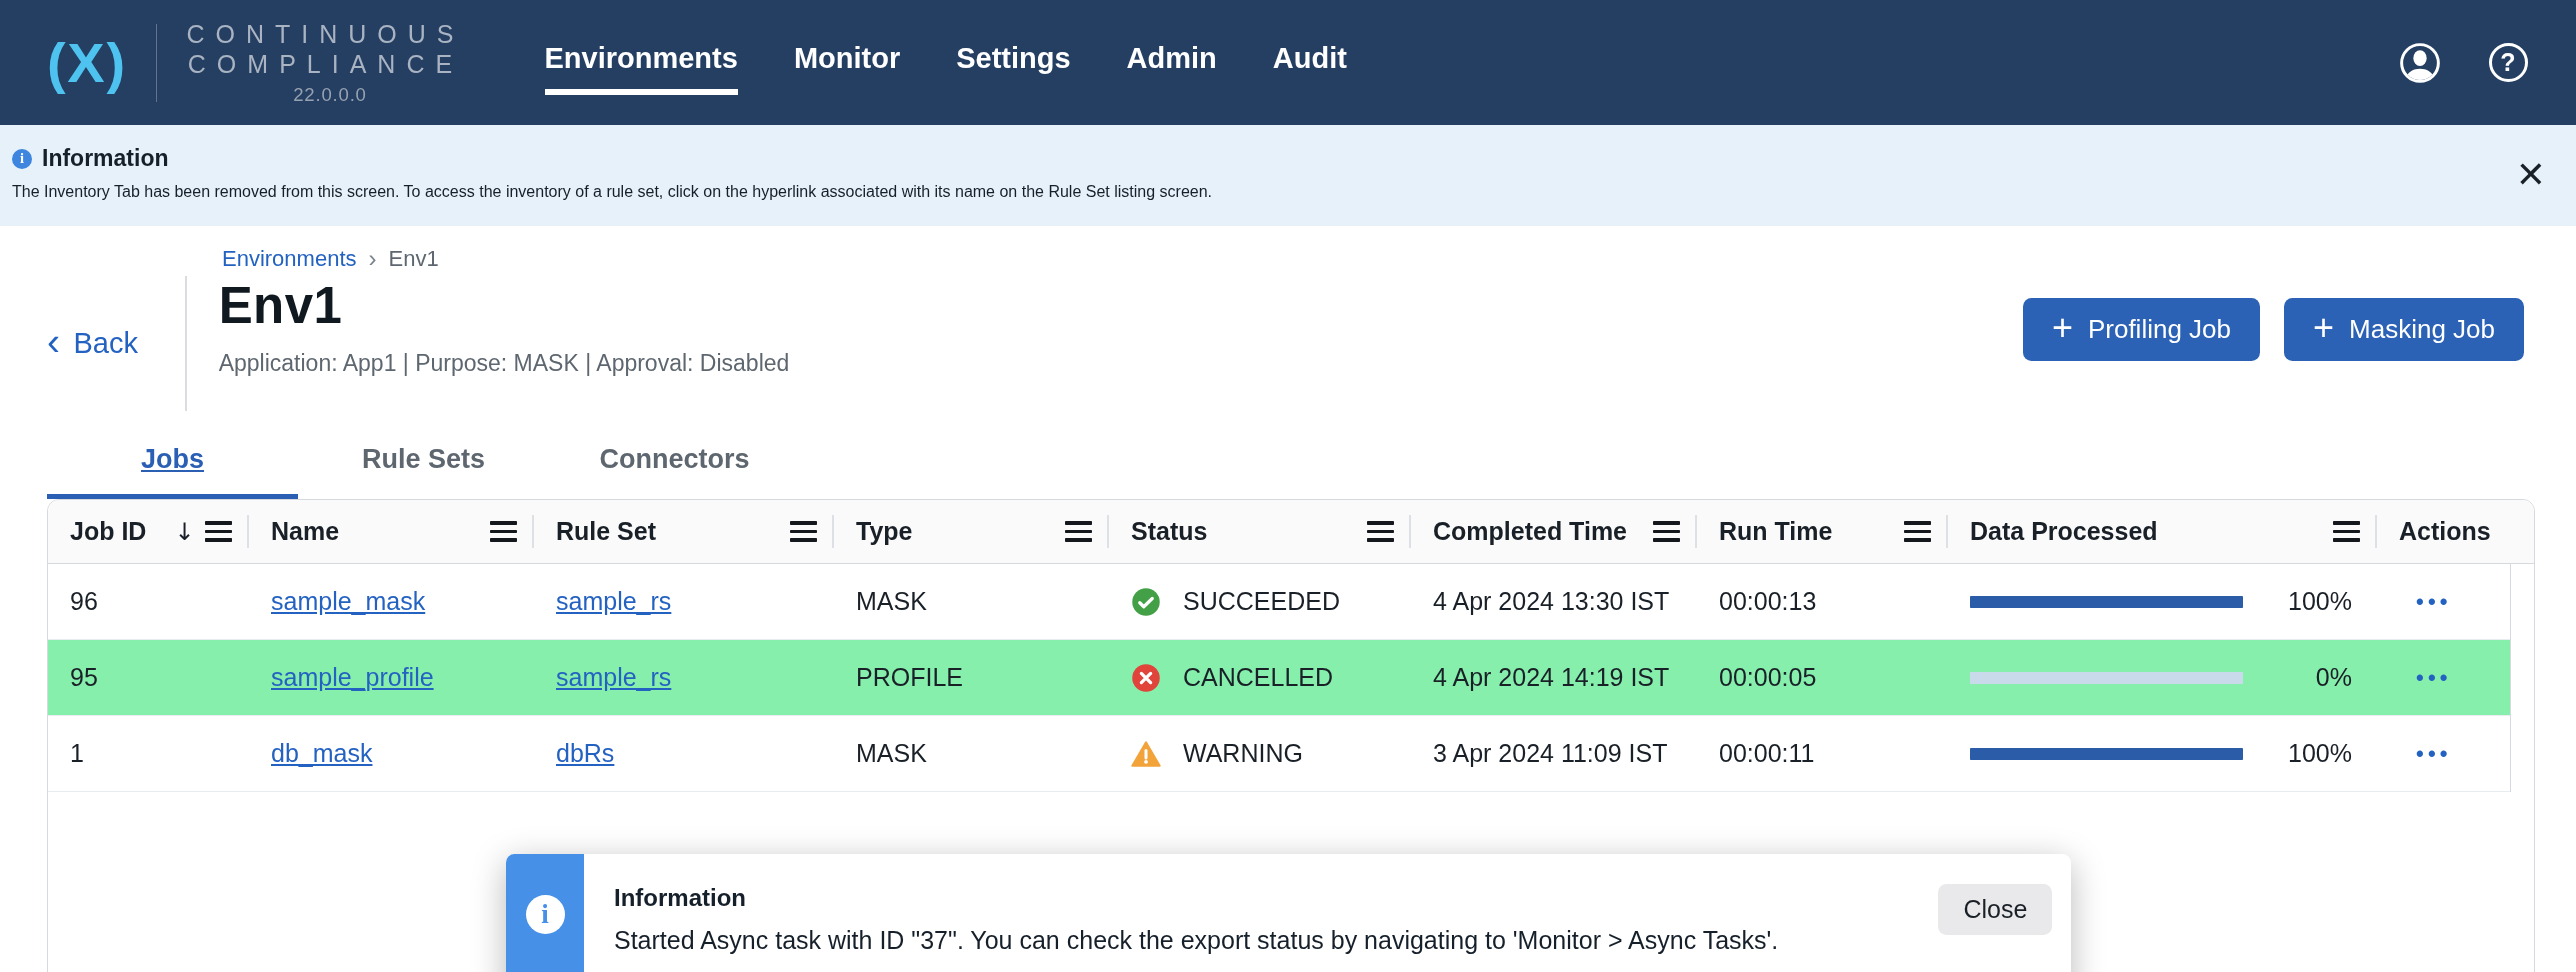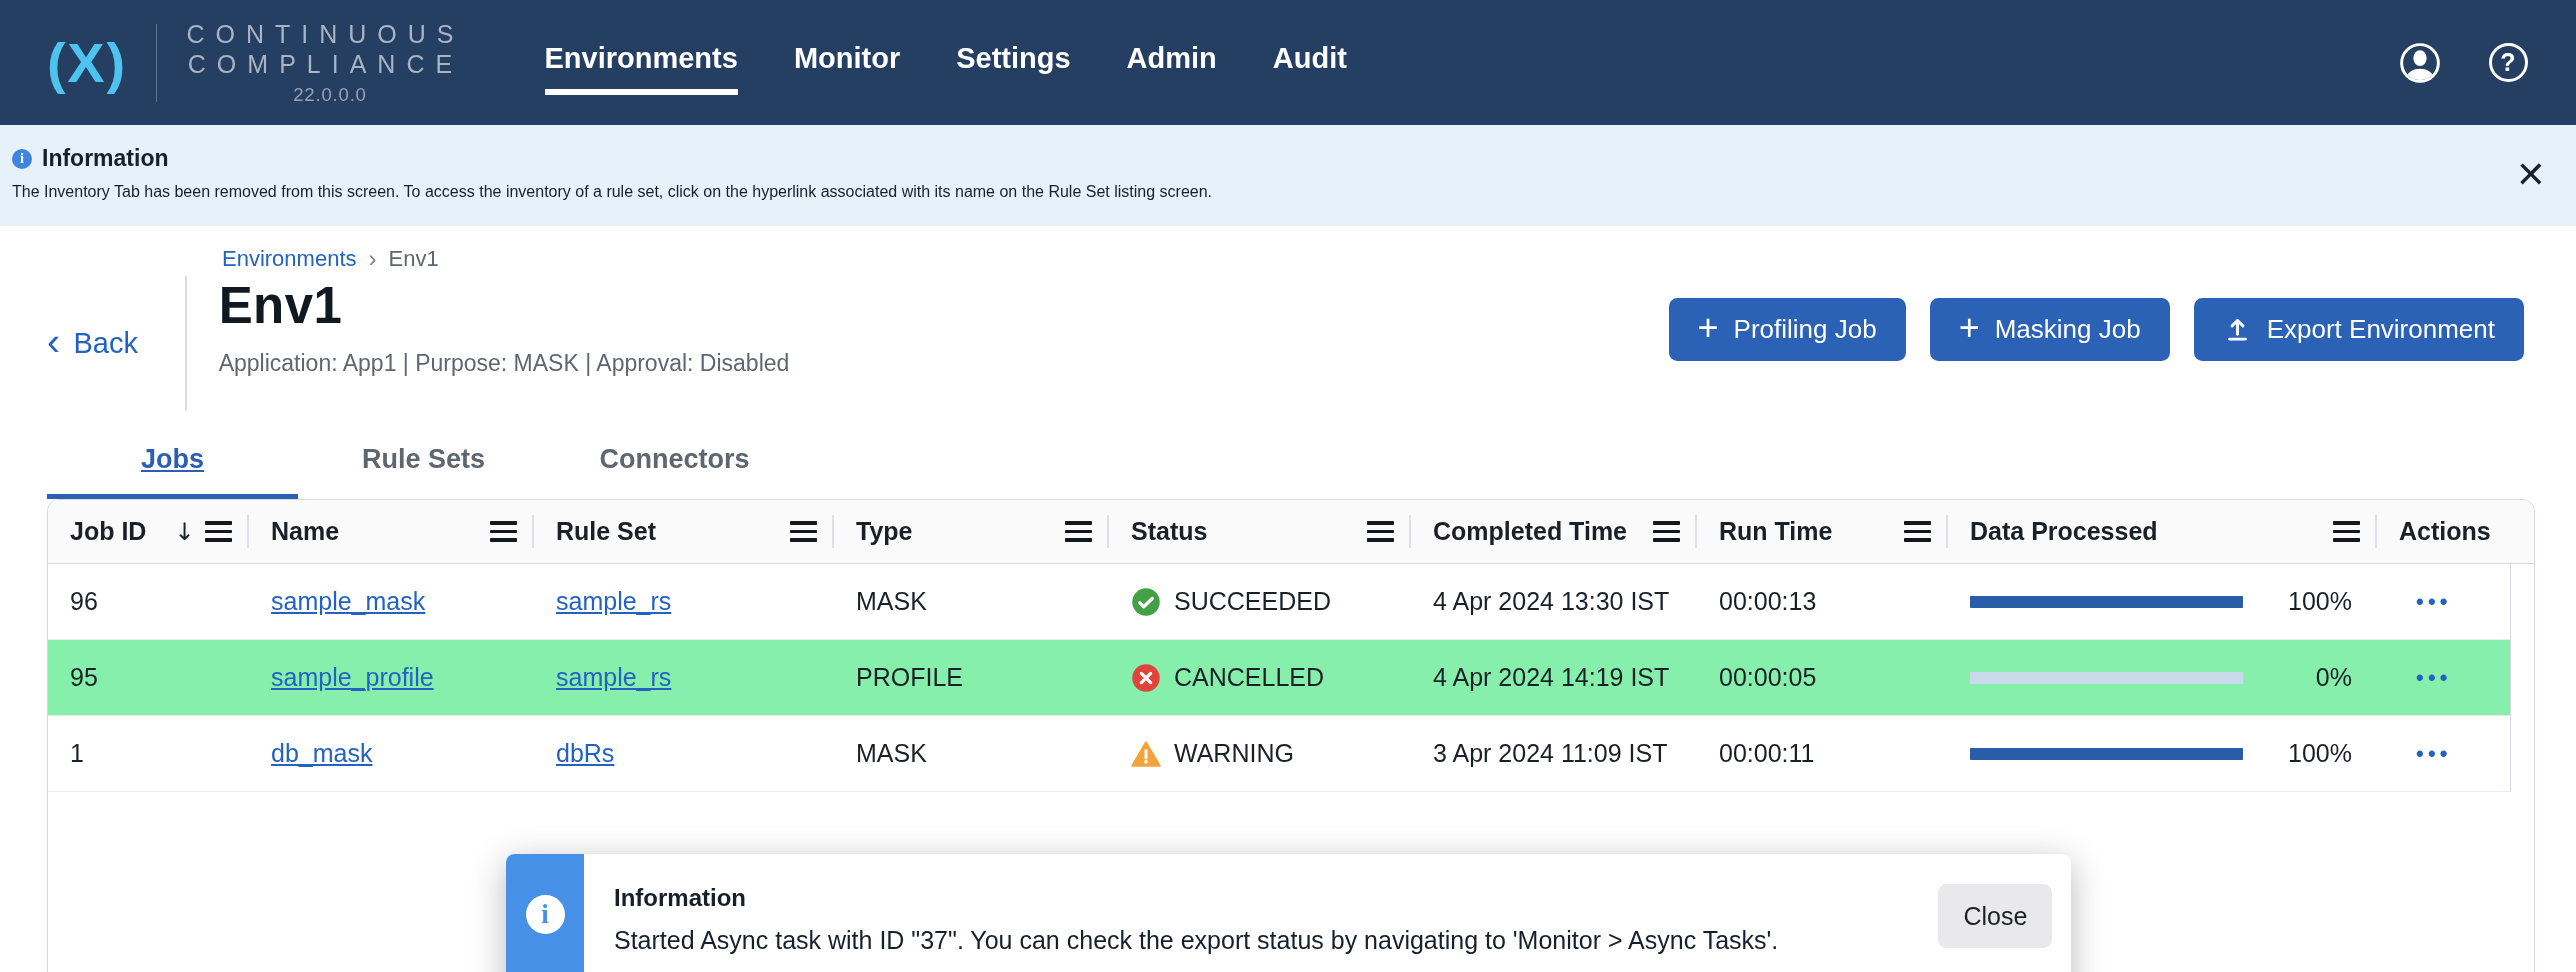--- a/index.html
+++ b/index.html
@@ -71,40 +71,40 @@
   .sort-arrow { font-size:24px; font-weight:normal; color:#1A2027; font-family:"DejaVu Sans",sans-serif; }
   .menu-icon { width:27px; height:21px; display:flex; flex-direction:column; justify-content:space-between; cursor:pointer; flex:none; }
   .menu-icon i { display:block; height:3.8px; background:#14181D; border-radius:0.8px; }
 
   .tbody { margin-right:23px; border-right:1.7px solid #D6DADF; }
   .trow { display:grid; grid-template-columns:201px 285px 300px 275px 302px 286px 251px 429px 1fr;
           height:76px; border-bottom:1.7px solid #E8EBEF; align-items:center; background:#fff; }
   .trow.alt { background:#86efac; }
   .cell { padding-left:22px; font-size:25px; color:#1A2027; display:flex; align-items:center; white-space:nowrap; }
   .cell a { color:#2462C2; text-decoration:underline; cursor:pointer; }
-  .status-cell { gap:13px; }
+  .status-cell { gap:22px; }
   .sicon { width:30px; height:30px; flex:none; display:flex; }
   .dp-cell { justify-content:space-between; padding-right:25px; }
   .pbar { width:273px; height:12px; background:#C9DAEA; overflow:hidden; border-radius:0.8px; }
   .pfill { display:block; height:100%; background:#2B5CA7; }
   .dots-btn { background:none; border:none; color:#2462C2; font-size:22px; font-weight:bold;
               letter-spacing:4.2px; cursor:pointer; margin-left:17px; line-height:1; }
 
   
   .toast { position:absolute; left:506px; top:854px; width:1565px; height:169px; display:flex;
            border-radius:8.5px; overflow:hidden; box-shadow:0 8.5px 34px rgba(0,0,0,0.28); background:#fff; }
   .toast-strip { width:78px; background:#4790E8; flex:none; display:flex; align-items:flex-start; justify-content:center; padding-top:41px; }
   .toast-info-icon { width:39px; height:39px; background:#fff; color:#4790E8; border-radius:50%;
                      font-family:"Liberation Serif", serif; font-weight:bold; font-size:27px;
                      display:flex; align-items:center; justify-content:center; }
   .toast-body { flex:1; padding:30px 0 0 30px; }
   .toast-title { font-size:24px; font-weight:bold; color:#16202B; }
   .toast-msg { font-size:25px; color:#16202B; margin-top:13.5px; }
   .toast-close { margin:30px 18.6px 0 17px; align-self:flex-start; background:#E9E9EB; border:none;
-                 border-radius:8.5px; height:64px; padding:0 25px; font-size:25px; color:#1A2027;
+                 border-radius:8.5px; height:51px; padding:0 25px; font-size:25px; color:#1A2027;
                  font-family:"Liberation Sans",sans-serif; cursor:pointer; }
 </style>
 </head>
 <body>
 
 <header class="topnav">
   <div class="logo-mark">(X)</div>
   <div class="logo-divider"></div>
   <div class="wordmark">
     <span class="wm-line">CONTINUOUS</span>
@@ -166,30 +166,20 @@
   </div>
   <div class="header-actions">
     <button class="btn-primary">
       <span class="btn-plus">+</span>
       <span>Profiling Job</span>
     </button>
     <button class="btn-primary">
       <span class="btn-plus">+</span>
       <span>Masking Job</span>
     </button>
-    <button class="btn-primary">
-      <span class="btn-upload">
-        <svg width="29" height="29" viewBox="0 0 24 24" fill="none" stroke="#fff" stroke-width="2.4" stroke-linecap="round" stroke-linejoin="round">
-          <path d="M12 16V5"></path>
-            <path d="M7.5 9L12 4.5 16.5 9"></path>
-            <path d="M5.5 20h13"></path>
-        </svg>
-      </span>
-      <span>Export Environment</span>
-    </button>
   </div>
 </div>
 
 <div class="tabs">
   <div class="tab active">Jobs</div>
   <div class="tab">Rule Sets</div>
   <div class="tab">Connectors</div>
 </div>
 
 <div class="table-wrap">

